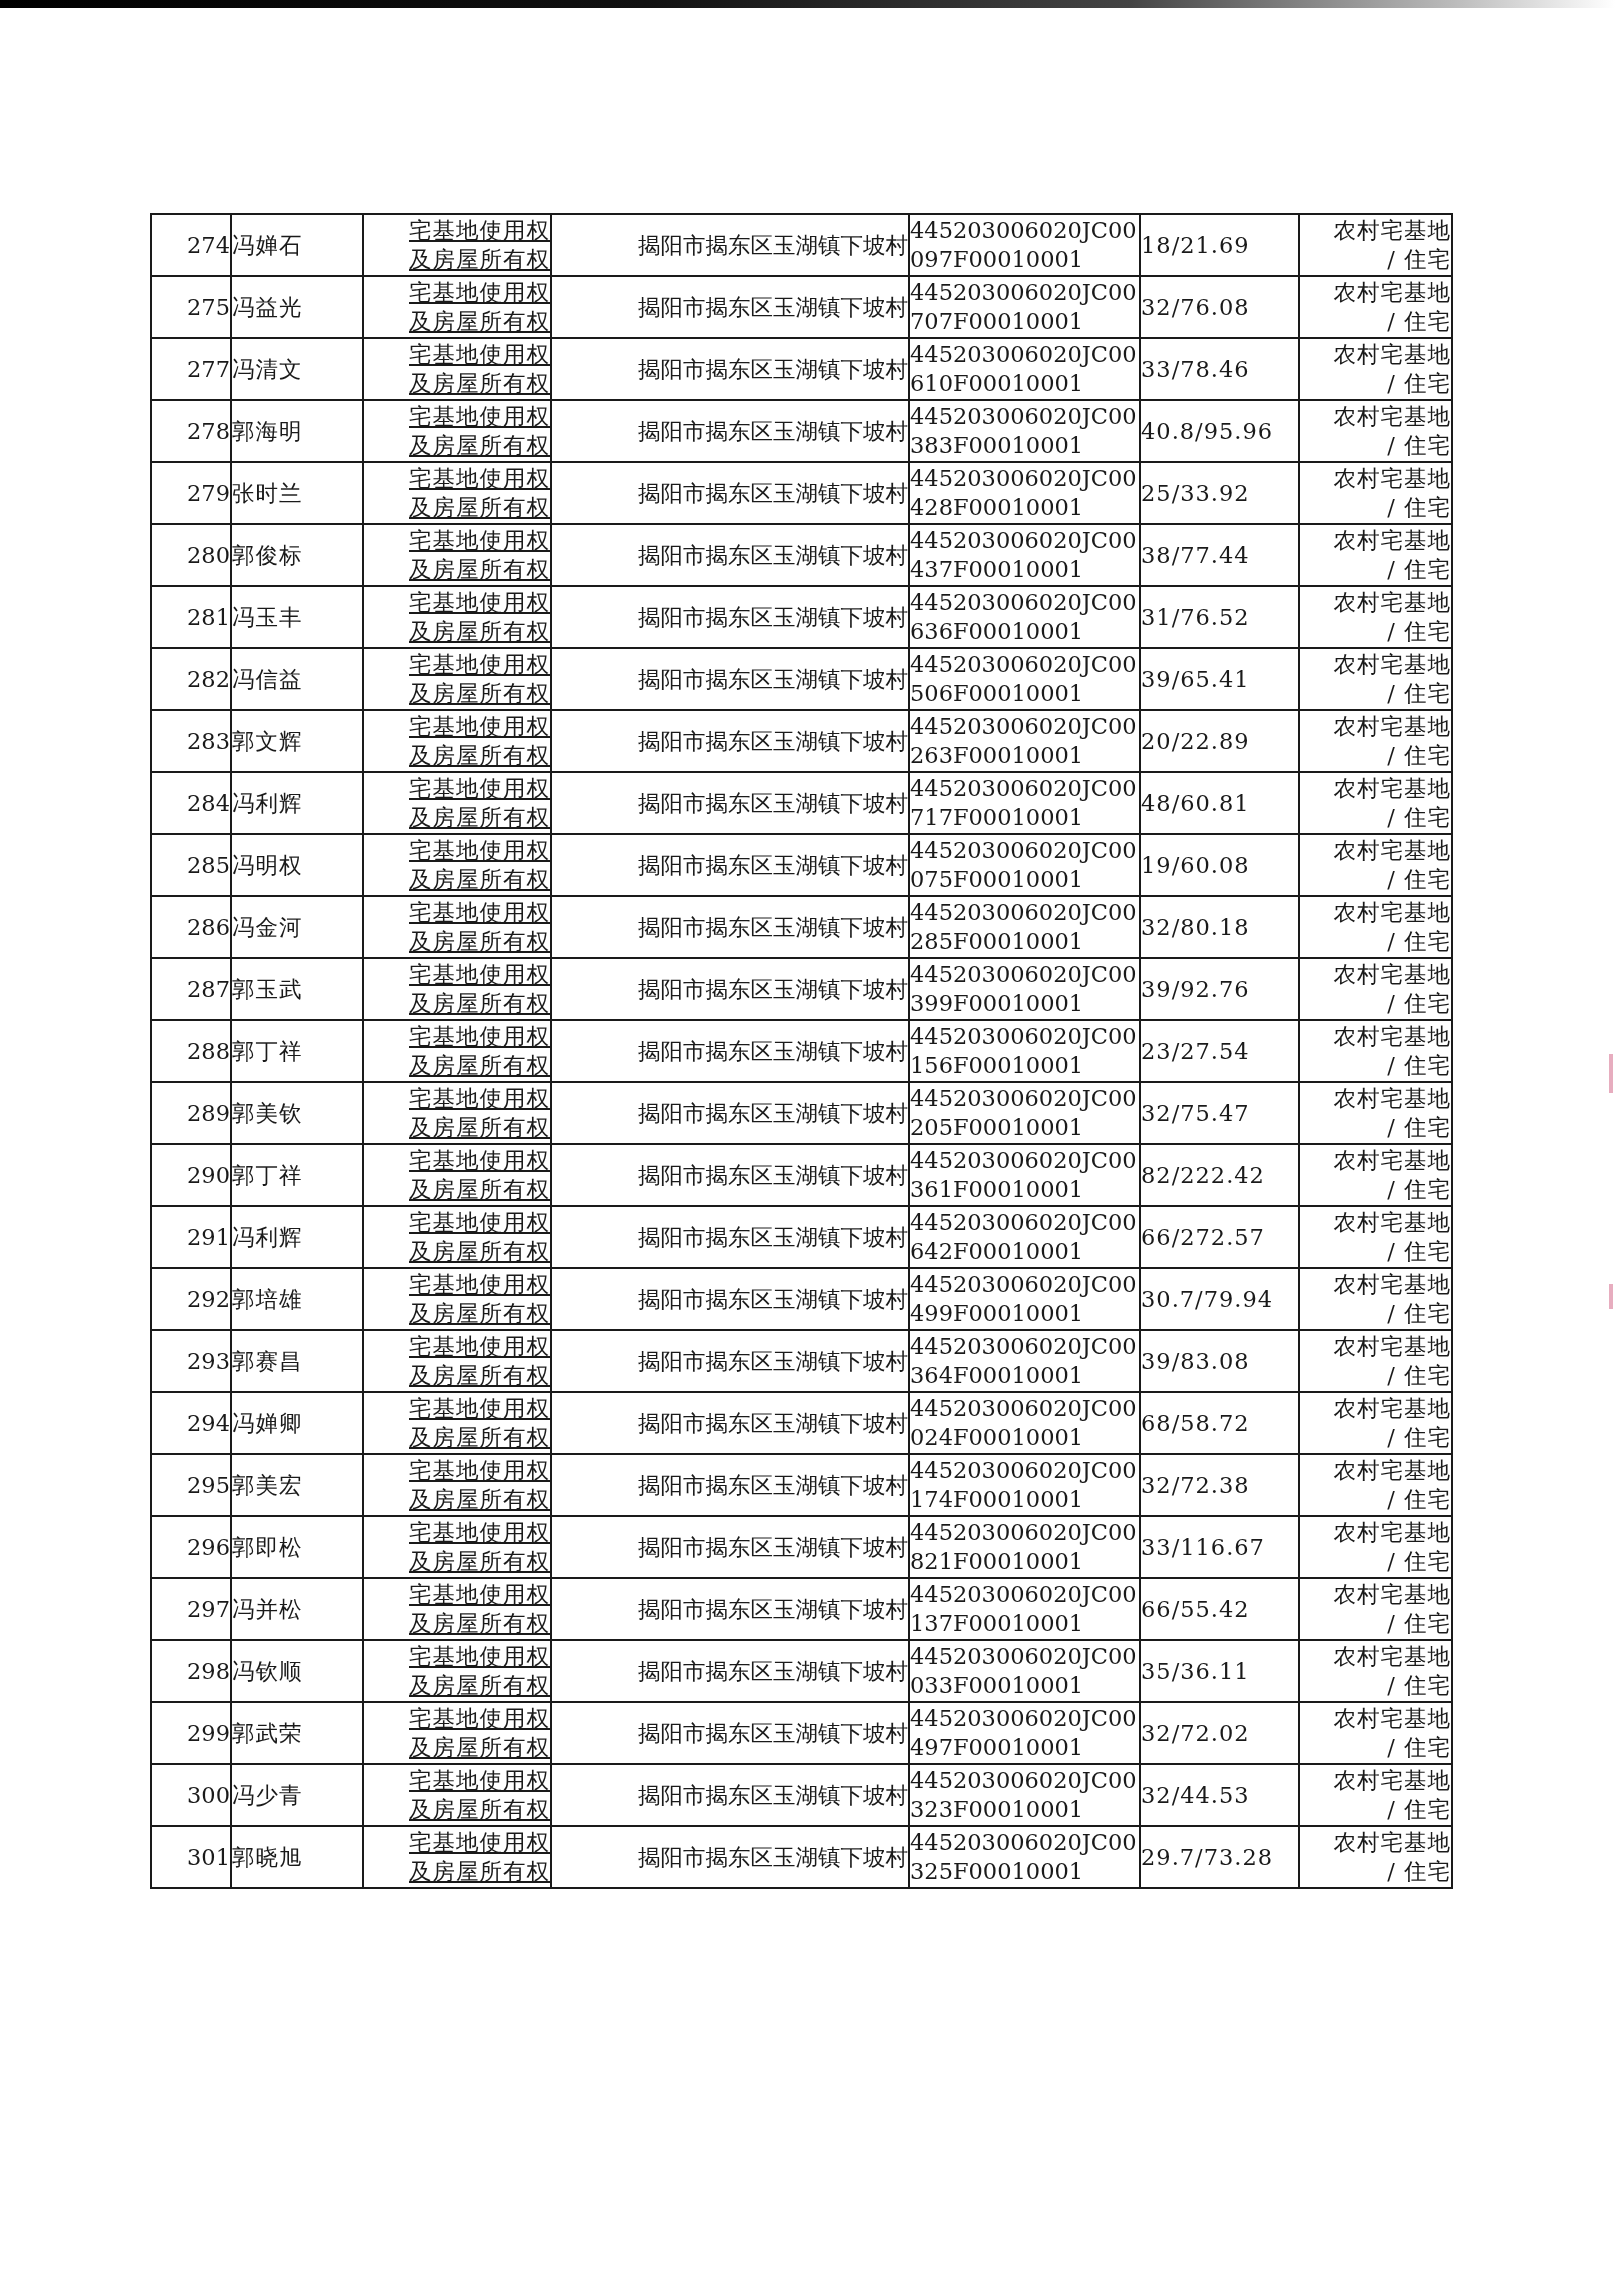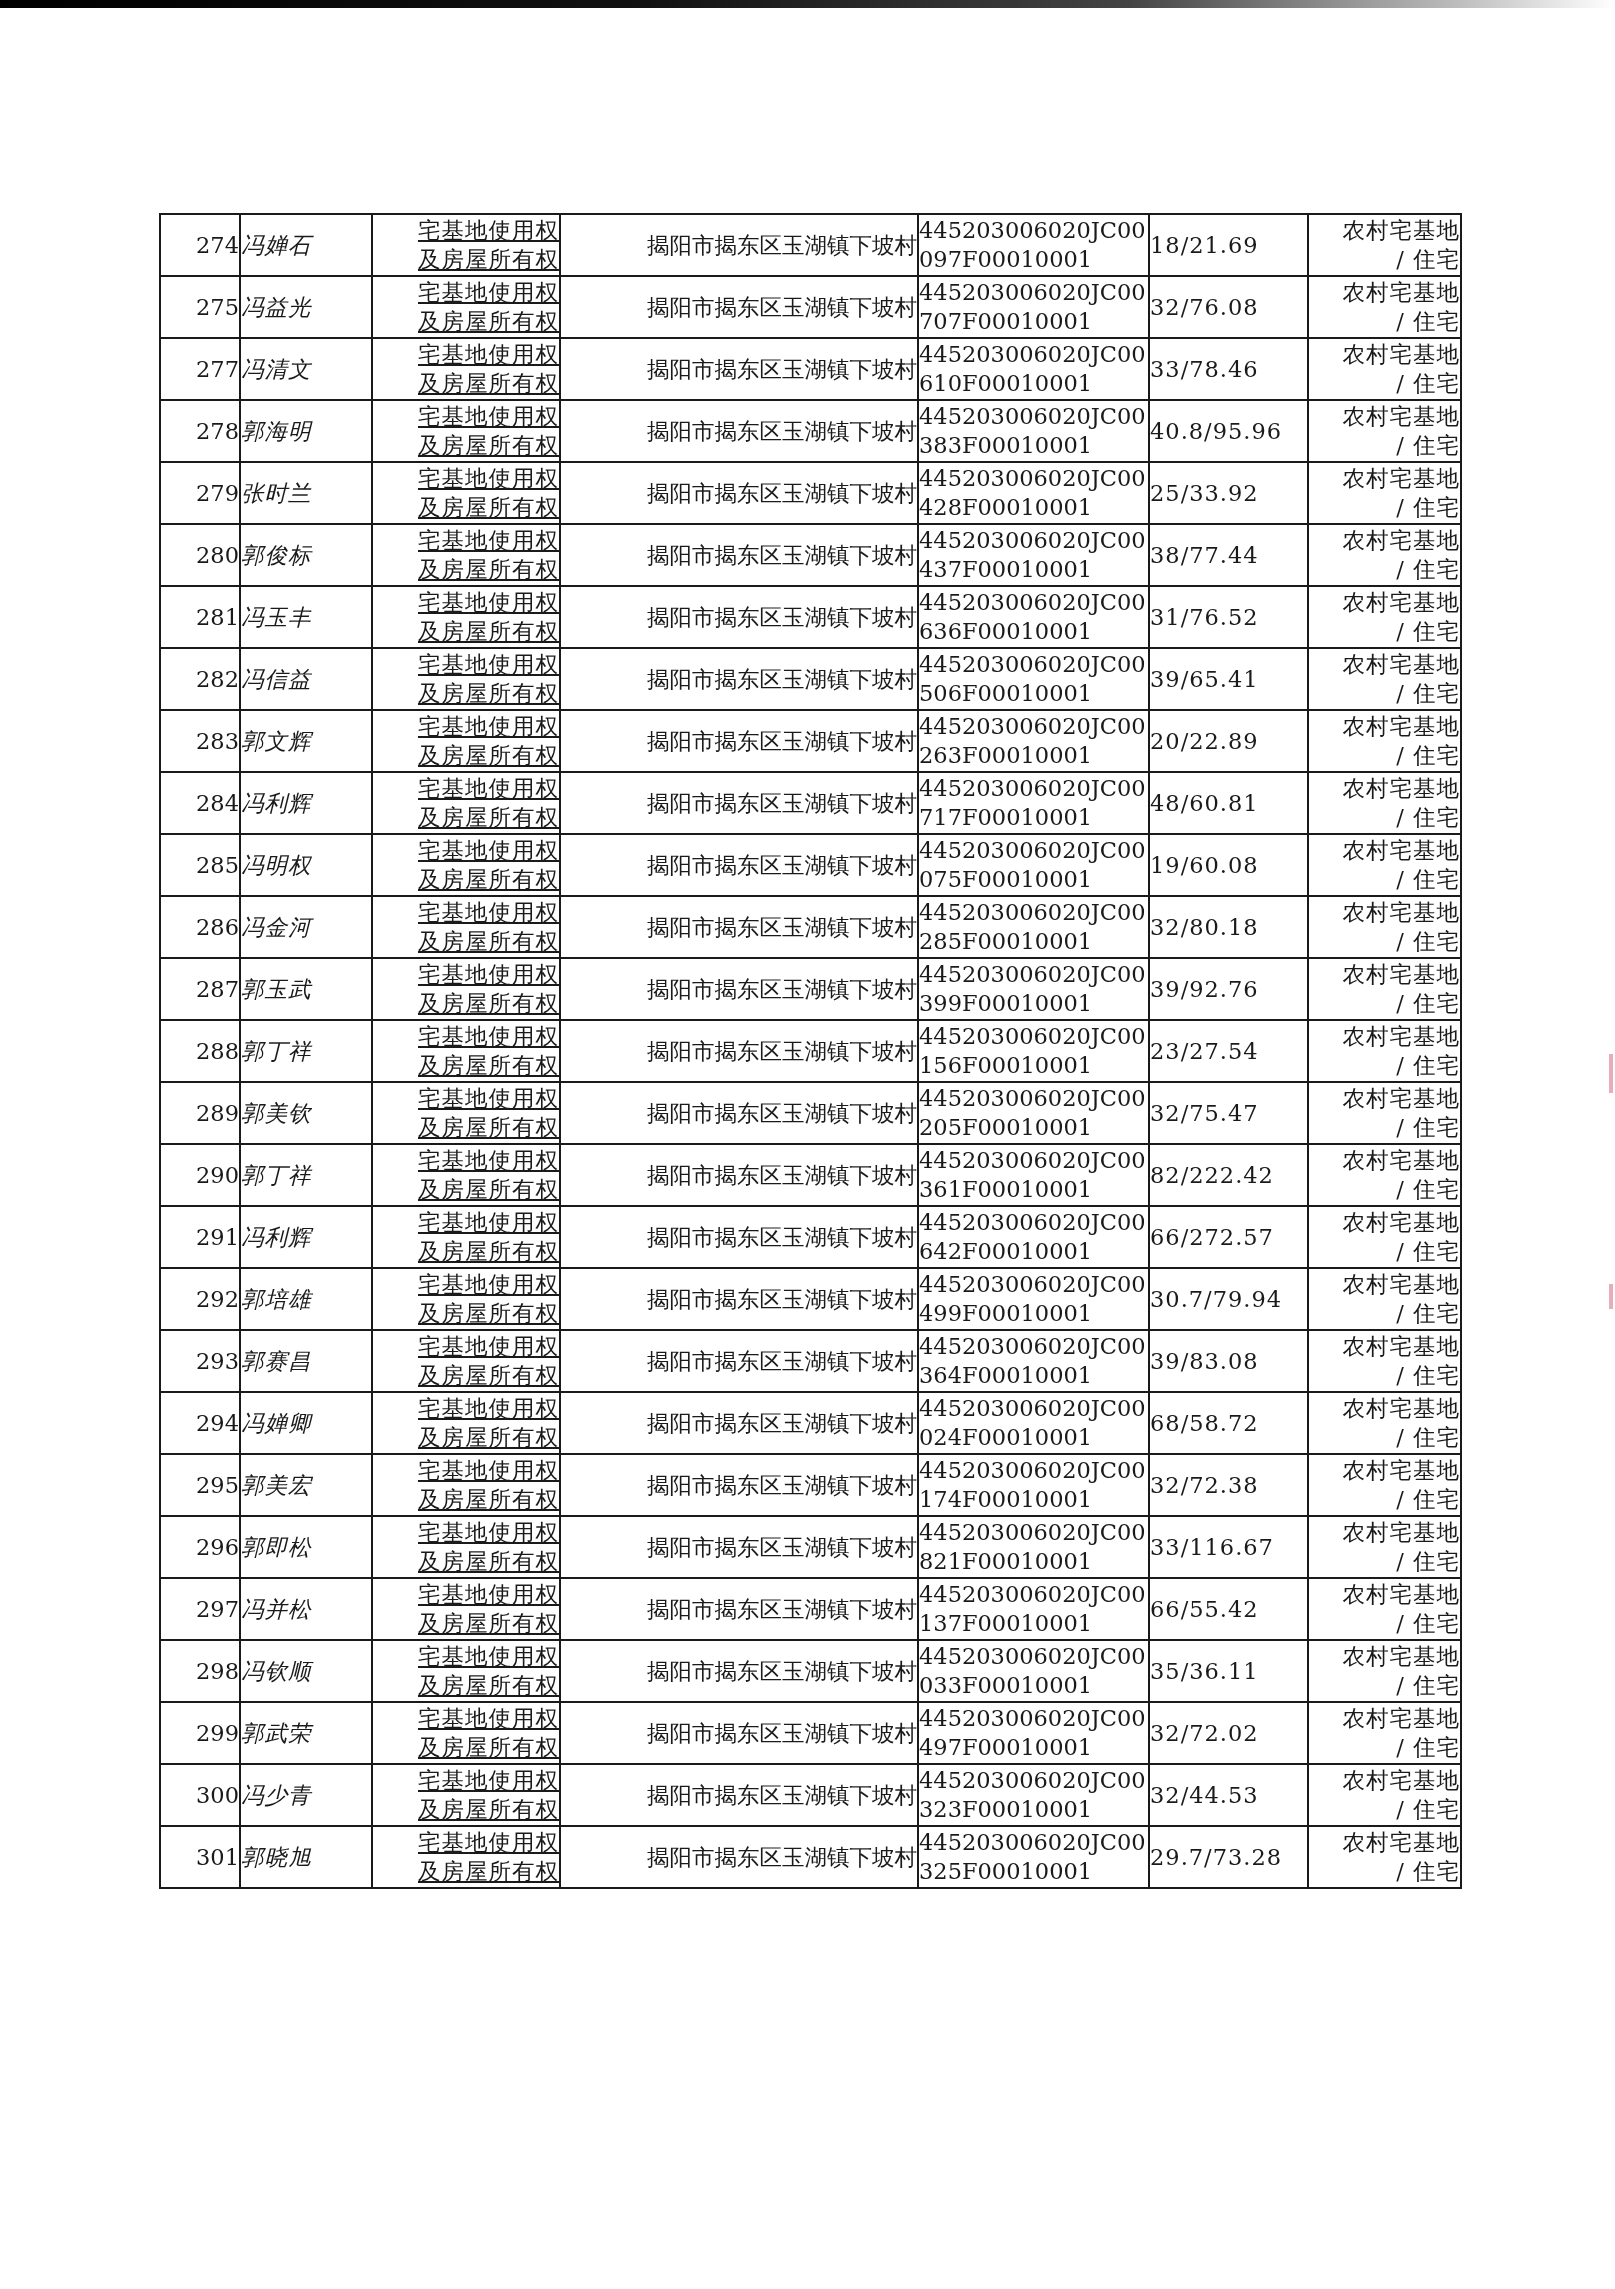--- a/index.html
+++ b/index.html
@@ -25,38 +25,38 @@
     }
     .stamp-mark {
       position: absolute;
       left: 1609px;
       width: 3.9px;
       background: #d46a8a;
       opacity: 0.55;
     }
     table.register {
       position: absolute;
-      left: 159px;
+      left: 150px;
       top: 213px;
       border-collapse: collapse;
       table-layout: fixed;
       width: 1288px;
     }
     table.register td {
       border: 2.5px solid #1a1a1a;
       height: 60px;
       padding: 0;
       vertical-align: middle;
       font-size: 22.5px;
       line-height: 29px;
       overflow: hidden;
       white-space: nowrap;
     }
     td.c-no { width: 78px; text-align: right; padding-right: 2px; font-size: 24.5px; }
-    td.c-name { width: 130px; text-align: left; padding-left: 3.9px; font-size: 24.5px; letter-spacing: 1px; font-style: italic; }
+    td.c-name { width: 130px; text-align: left; padding-left: 3.9px; font-size: 24.5px; letter-spacing: 1px; }
     td.c-type { width: 186px; text-align: right; padding-left: 7.8px; font-size: 23.5px; letter-spacing: 1px; text-decoration: underline; }
     td.c-loc { width: 356px; text-align: right; padding-left: 5.9px; font-size: 23.5px; }
     td.c-code { width: 229px; text-align: left; padding-left: 3.9px; font-size: 21.6px; line-height: 29px; }
     td.c-area { width: 157px; text-align: left; padding-left: 3.9px; font-size: 22.5px; letter-spacing: 1px; white-space: normal; word-break: break-all; margin-left: 33px; }
     td.c-use { width: 151px; text-align: right; padding-left: 3.9px; font-size: 23.5px; letter-spacing: 1px; }
     .two-line span { display: block; }
   </style>
 </head>
 <body>
 

